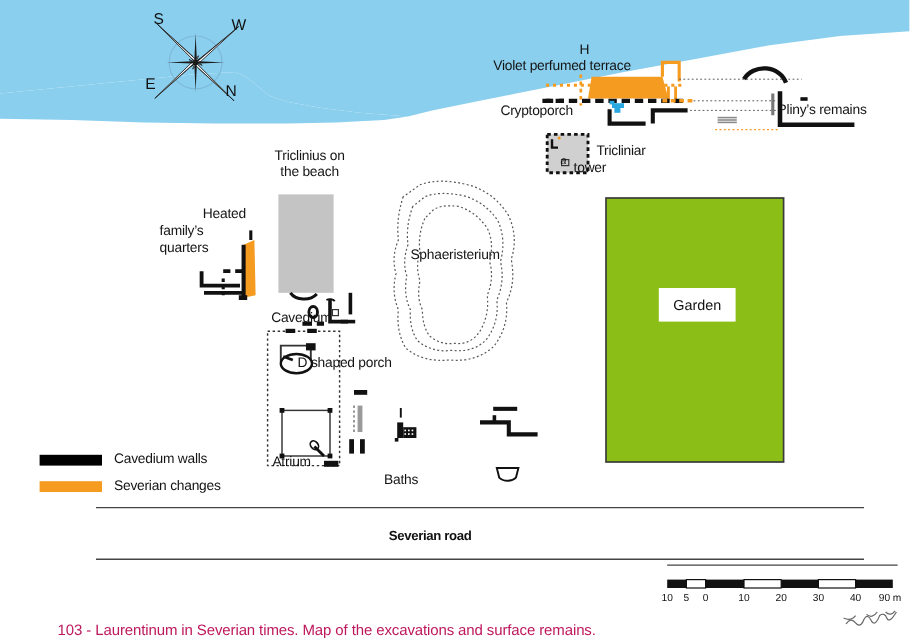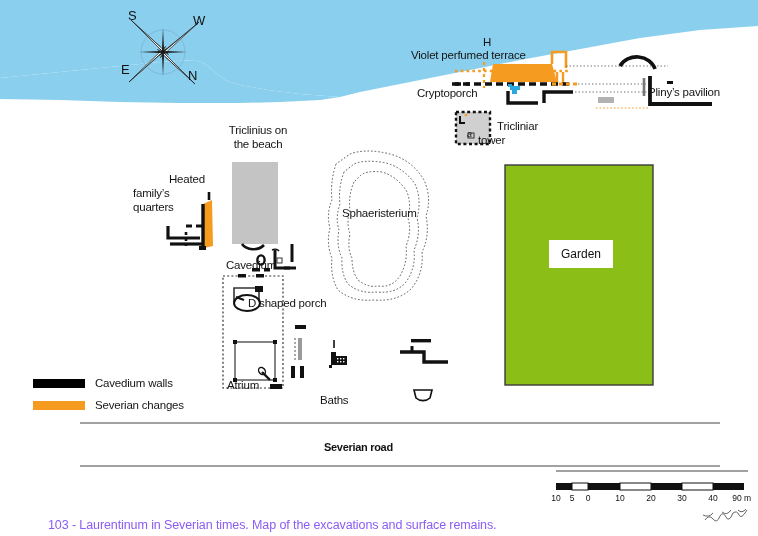--- a/index.html
+++ b/index.html
@@ -20,21 +20,21 @@
     font-size:11.5px;
     color:#141414;
     line-height:13px;
     white-space:pre;
     letter-spacing:-0.2px;
   }
   .lbl.center{text-align:center;}
   .caption{
     position:absolute;
     font-size:12.5px;
-    color:#8b5cf6;
+    color:#be185d;
     letter-spacing:-0.1px;
   }
   .roadlbl{
     position:absolute;
     font-family:"Liberation Sans", sans-serif;
     font-size:11px;
     font-weight:bold;
     color:#111;
     letter-spacing:-0.3px;
   }
@@ -254,21 +254,21 @@
 </svg>
 
 <div class="compass-letter" style="left:128px;top:8px;">S</div>
 <div class="compass-letter" style="left:193px;top:13px;">W</div>
 <div class="compass-letter" style="left:121px;top:62px;">E</div>
 <div class="compass-letter" style="left:188px;top:68px;">N</div>
 
 <div class="lbl" style="left:483px;top:36px;">H</div>
 <div class="lbl" style="left:411px;top:49px;">Violet perfumed terrace</div>
 <div class="lbl" style="left:417px;top:87px;">Cryptoporch</div>
-<div class="lbl" style="left:648px;top:86px;">Pliny’s pavilion</div>
+<div class="lbl" style="left:648px;top:86px;">Pliny’s remains</div>
 
 <div class="lbl" style="left:497px;top:120px;">Tricliniar</div>
 <div class="lbl" style="left:478px;top:134px;">tower</div>
 <div class="lbl" style="left:467px;top:128px;font-style:italic;font-size:9px;">a</div>
 
 <div class="lbl center" style="left:222px;top:124px;width:72px;">Triclinius on</div>
 <div class="lbl center" style="left:222px;top:138px;width:72px;">the beach</div>
 
 <div class="lbl" style="left:133px;top:173px;padding-left:36px;">Heated</div>
 <div class="lbl" style="left:133px;top:187px;">family’s</div>

